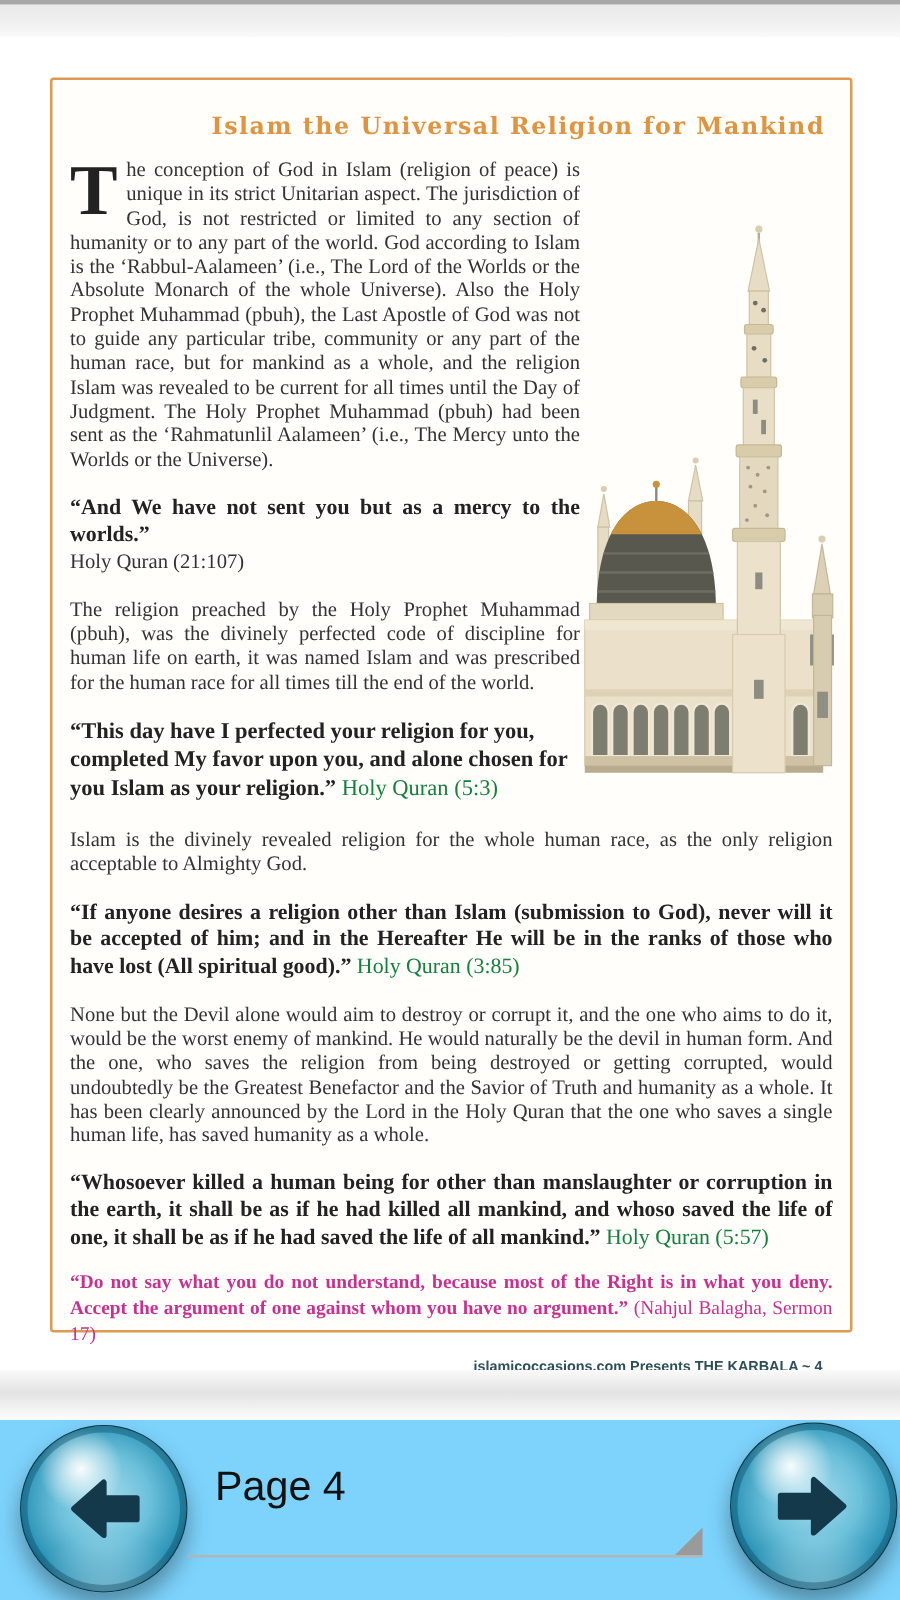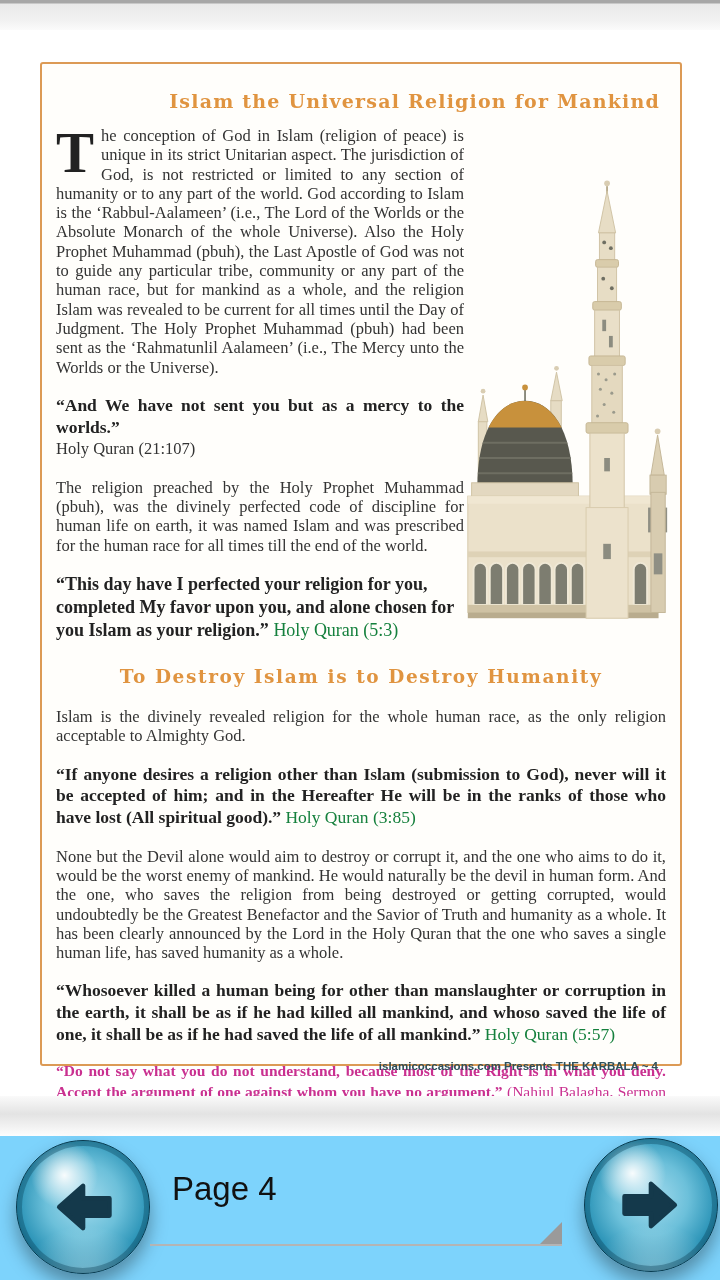--- a/index.html
+++ b/index.html
@@ -42,21 +42,21 @@
   .quote.big{font-size:18px;line-height:1.28;text-align:left;}
   .doc-heading2{
     margin:24px 0 0 0;text-align:center;
     font-family:"DejaVu Serif",serif;font-weight:bold;
     font-size:18.5px;letter-spacing:1.6px;color:#e09440;
   }
   .quote.pink{font-size:15.5px;line-height:1.35;color:#c93090;margin-top:16px;text-align:justify;}
   .quote.pink .ref{color:#c93090;}
   
   .doc-footer{
-    position:absolute;top:1060px;left:40px;width:618px;text-align:right;
+    position:absolute;top:1088px;left:40px;width:618px;text-align:right;
     font-family:"Liberation Sans",sans-serif;font-weight:bold;
     font-size:11.5px;color:#2d4f5a;
   }
   
   .divider-band{
     position:absolute;top:1096px;left:0;width:720px;height:40px;
     background:linear-gradient(180deg,#fafafa 0%,#e3e3e3 45%,#fdfdfd 100%);
   }
   
   .bottom-bar{position:absolute;top:1136px;left:0;width:720px;height:144px;background:#7dd3fc;}
@@ -199,21 +199,20 @@
           <rect x="128" y="263" width="44" height="11" rx="2" fill="#d9ccab" stroke="#c5b794" stroke-width="1"></rect>
           <rect x="132" y="274" width="36" height="80" fill="#ece2cb" stroke="#d2c5a6" stroke-width="1"></rect>
           <rect x="147" y="300" width="6" height="14" fill="#8c8c80"></rect>
           <rect x="128" y="352" width="44" height="116" fill="#ece2cc" stroke="#d8cbad" stroke-width="1"></rect>
           <rect x="146" y="390" width="8" height="16" fill="#8c8c80"></rect>
         </g>
       </svg>
     </div>
   </div>
 
-  <div class="doc-heading2">To Destroy Islam is to Destroy Humanity</div>
 
   <p class="body" style="margin-top:20px;">Islam is the divinely revealed religion for the whole human race, as the only religion acceptable to Almighty God.</p>
 
   <p class="quote">
     <b>“If anyone desires a religion other than Islam (submission to God), never will it be accepted of him; and in the Hereafter He will be in the ranks of those who have lost (All spiritual good).”</b>
     <span class="ref">Holy Quran (3:85)</span>
   </p>
 
   <p class="body">None but the Devil alone would aim to destroy or corrupt it, and the one who aims to do it, would be the worst enemy of mankind. He would naturally be the devil in human form. And the one, who saves the religion from being destroyed or getting corrupted, would undoubtedly be the Greatest Benefactor and the Savior of Truth and humanity as a whole. It has been clearly announced by the Lord in the Holy Quran that the one who saves a single human life, has saved humanity as a whole.</p>
 

